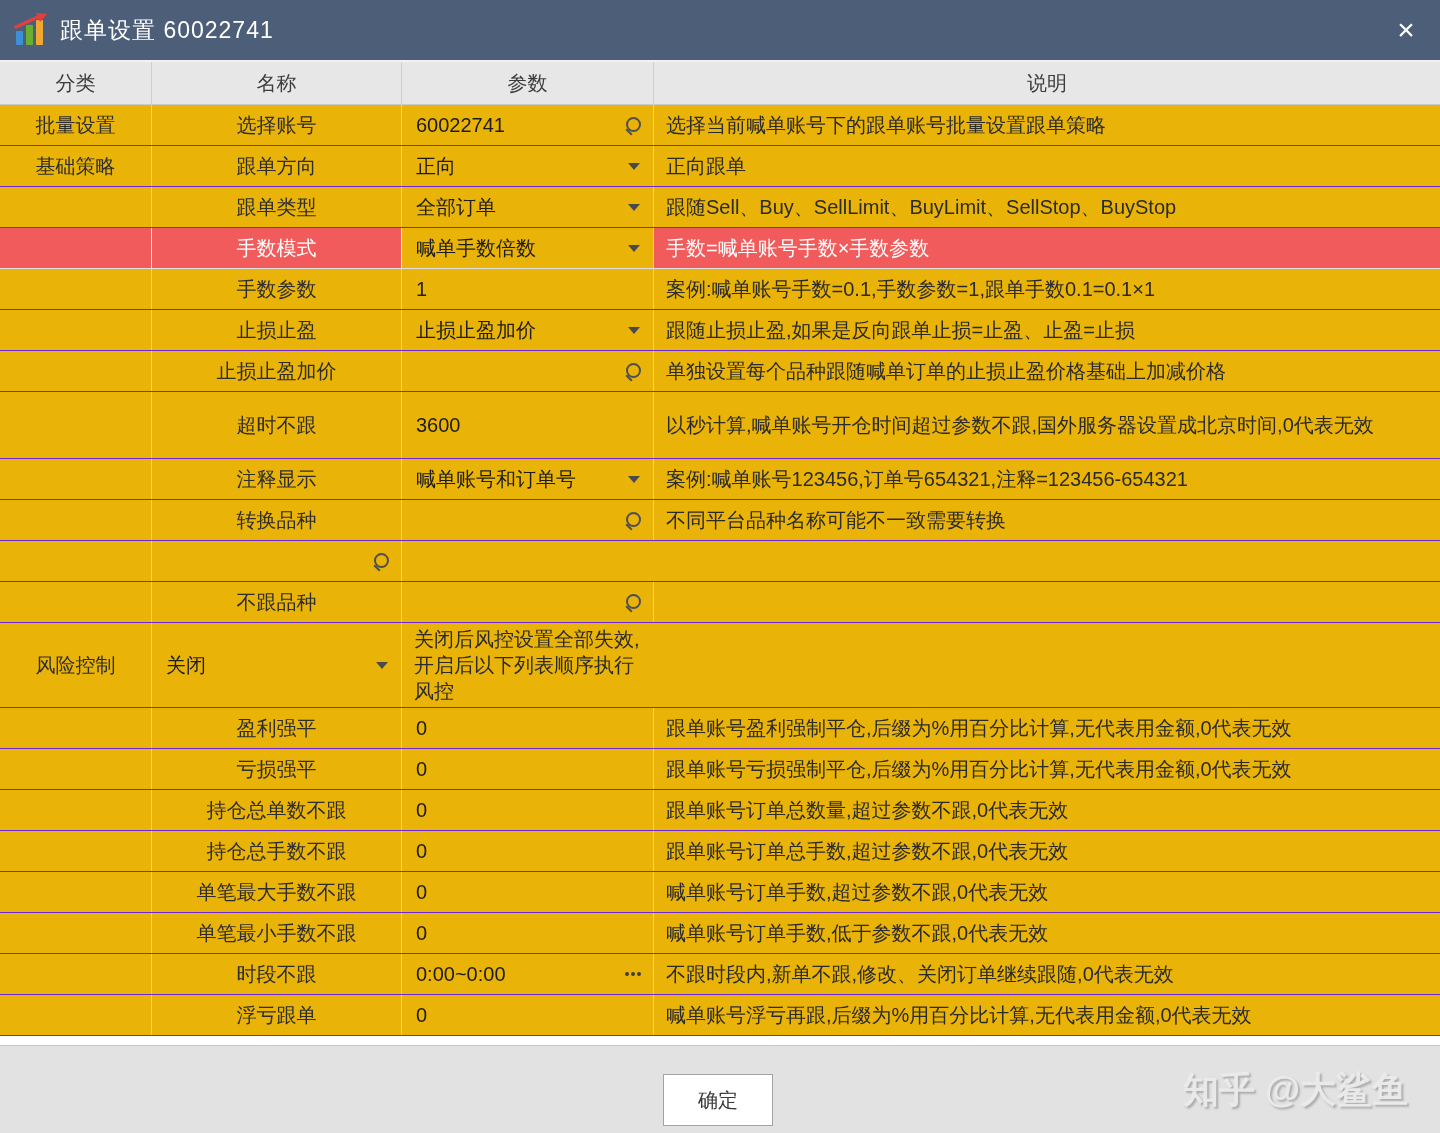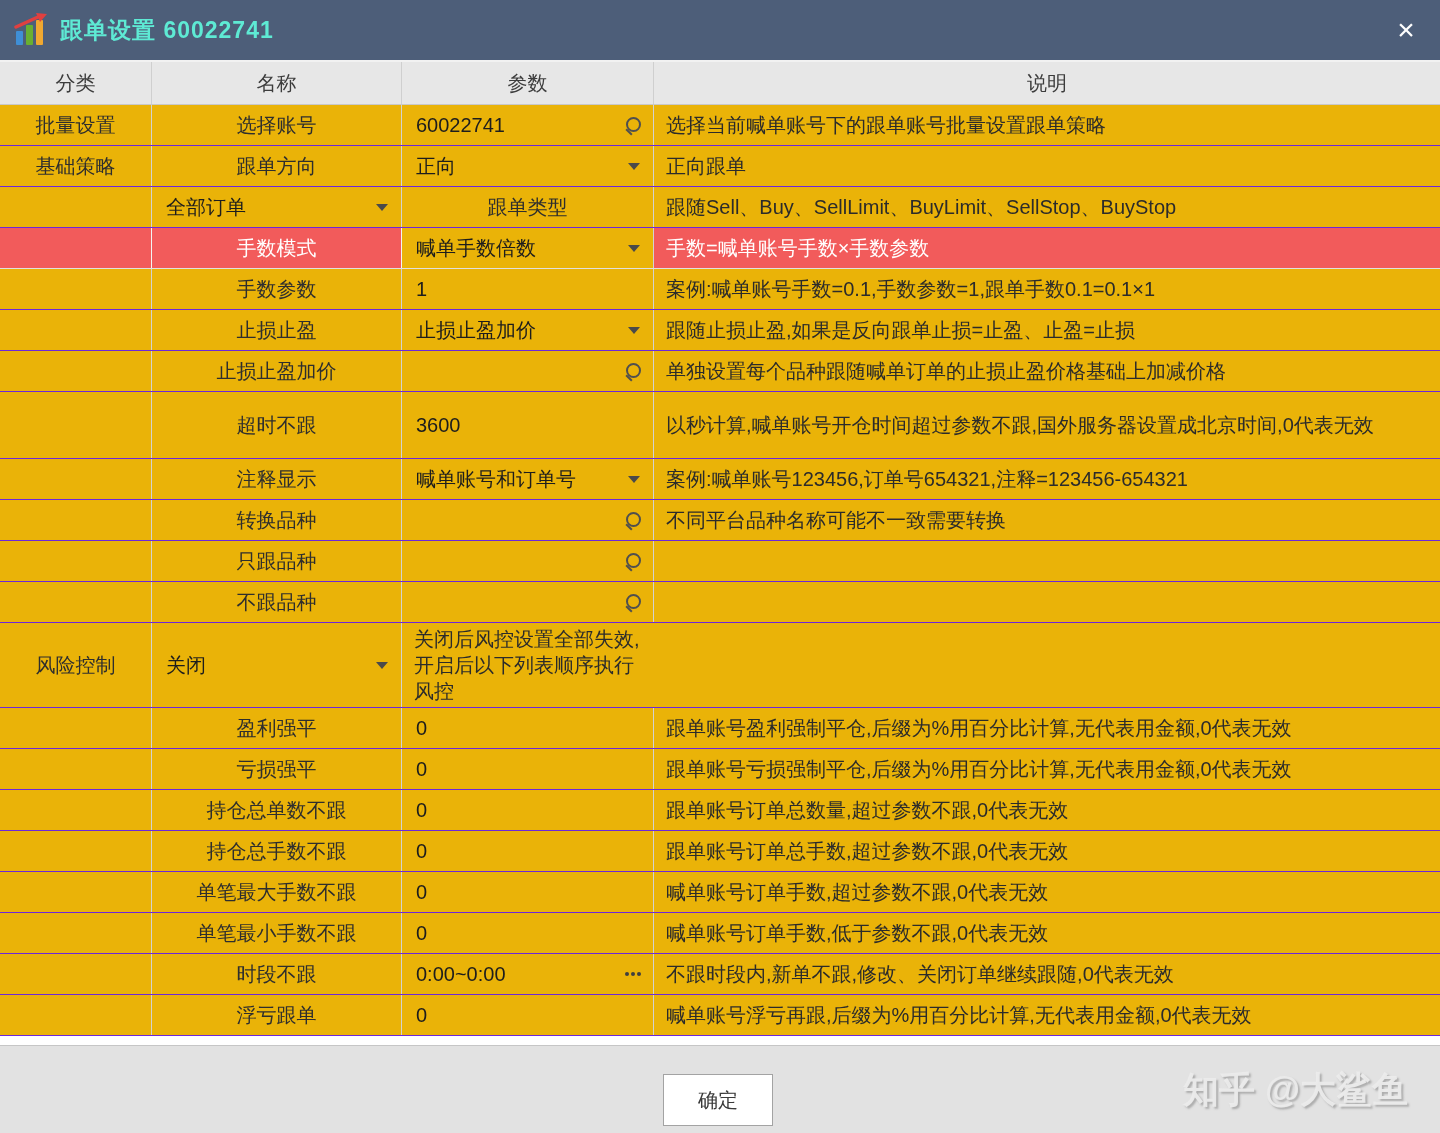--- a/index.html
+++ b/index.html
@@ -13,21 +13,21 @@
 
   
   .titlebar {
     height:60px; flex:none;
     background:var(--titlebar,#4d5e79);
     display:flex; align-items:center;
     padding:0 12px 0 14px;
   }
   .title-icon { width:36px; height:34px; margin-right:10px; flex:none; }
   .title-text {
-    color:#5eead4; font-size:23px; font-weight:bold; letter-spacing:1px;
+    color:#ffffff; font-size:23px; font-weight:normal; letter-spacing:1px;
   }
   .close-btn {
     margin-left:auto; width:44px; height:44px;
     display:flex; align-items:center; justify-content:center;
     color:#ffffff; font-size:30px; line-height:1;
     cursor:pointer; background:transparent; border:none;
   }
   .tb-sep { height:2px; background:#f2f2f2; flex:none; }
 
   
@@ -165,25 +165,25 @@
       <div class="cell cat">基础策略</div>
       <div class="cell name">跟单方向</div>
       <div class="cell param">
         <span class="pval">正向</span>
         <span class="picon icon-dropdown"></span>
       </div>
       <div class="cell desc">正向跟单</div>
     </div>
     <div class="grid-row row">
       <div class="cell cat"></div>
+      <div class="cell name">跟单类型</div>
       <div class="cell param">
         <span class="pval">全部订单</span>
         <span class="picon icon-dropdown"></span>
       </div>
-      <div class="cell name">跟单类型</div>
       <div class="cell desc">跟随Sell、Buy、SellLimit、BuyLimit、SellStop、BuyStop</div>
     </div>
     <div class="grid-row row hl">
       <div class="cell cat"></div>
       <div class="cell name">手数模式</div>
       <div class="cell param">
         <span class="pval">喊单手数倍数</span>
         <span class="picon icon-dropdown"></span>
       </div>
       <div class="cell desc">手数=喊单账号手数×手数参数</div>
@@ -235,21 +235,20 @@
       <div class="cell cat"></div>
       <div class="cell name">转换品种</div>
       <div class="cell param">
         <span class="pval"></span>
         <span class="picon icon-search"></span>
       </div>
       <div class="cell desc">不同平台品种名称可能不一致需要转换</div>
     </div>
     <div class="grid-row row">
       <div class="cell cat"></div>
-      <div class="cell name">只跟品种</div>
       <div class="cell param">
         <span class="pval"></span>
         <span class="picon icon-search"></span>
       </div>
       <div class="cell desc"></div>
     </div>
     <div class="grid-row row">
       <div class="cell cat"></div>
       <div class="cell name">不跟品种</div>
       <div class="cell param">

